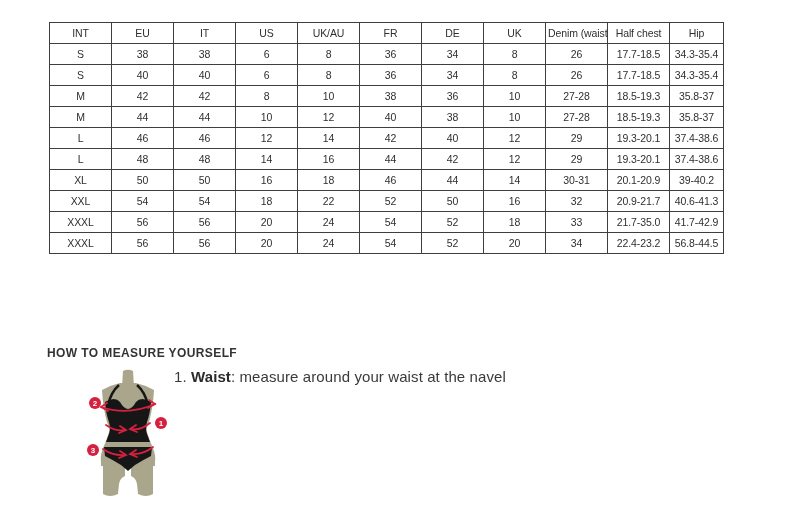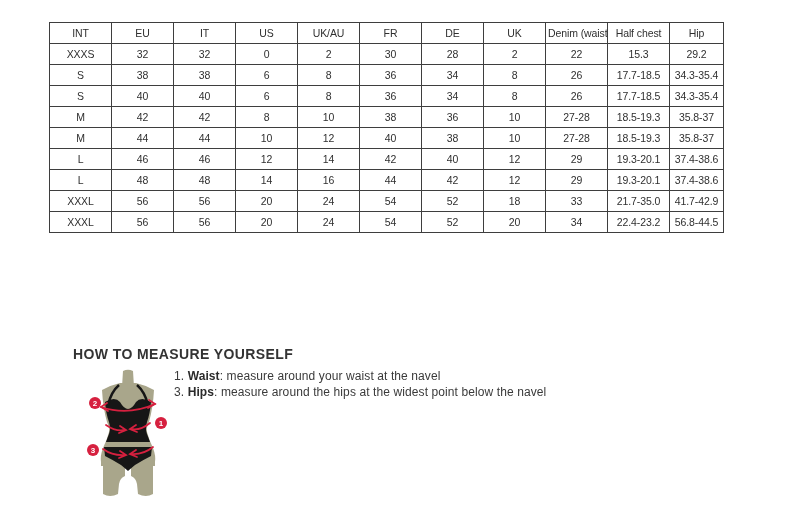--- a/index.html
+++ b/index.html
@@ -18,30 +18,30 @@
     font-weight:normal;
     color:#2f2f2f;
     text-align:center;
     vertical-align:middle;
     padding:0 2px;
     letter-spacing:-0.1px;
     white-space:nowrap;
     overflow:hidden;
   }
   .measure-title{
-    position:absolute;left:73px;top:346px;margin:0;
-    font-size:14px;font-weight:bold;color:#333;letter-spacing:0.4px;
+    position:absolute;left:47px;top:346px;margin:0;
+    font-size:12px;font-weight:bold;color:#333;letter-spacing:0.4px;
   }
   .illustration{
     position:absolute;left:73px;top:366px;
   }
   .measure-steps{
     position:absolute;left:174px;top:369px;margin:0;padding:0;
     list-style:none;
-    font-size:12px;color:#3a3a3a;line-height:15.5px;
+    font-size:15px;color:#3a3a3a;line-height:15.5px;
     letter-spacing:0.1px;
   }
   .measure-steps b{color:#2b2b2b;}
 </style>
 </head>
 <body>
 
 <div class="page">
 
   <table class="size-table">
@@ -68,33 +68,20 @@
           <th>FR</th>
           <th>DE</th>
           <th>UK</th>
           <th>Denim (waist)</th>
           <th>Half chest</th>
           <th>Hip</th>
         </tr>
     </thead>
     <tbody id="size-table-body">
         <tr>
-          <td>XXXS</td>
-          <td>32</td>
-          <td>32</td>
-          <td>0</td>
-          <td>2</td>
-          <td>30</td>
-          <td>28</td>
-          <td>2</td>
-          <td>22</td>
-          <td>15.3</td>
-          <td>29.2</td>
-        </tr>
-        <tr>
           <td>S</td>
           <td>38</td>
           <td>38</td>
           <td>6</td>
           <td>8</td>
           <td>36</td>
           <td>34</td>
           <td>8</td>
           <td>26</td>
           <td>17.7-18.5</td>
@@ -157,20 +144,46 @@
           <td>48</td>
           <td>48</td>
           <td>14</td>
           <td>16</td>
           <td>44</td>
           <td>42</td>
           <td>12</td>
           <td>29</td>
           <td>19.3-20.1</td>
           <td>37.4-38.6</td>
+        </tr>
+        <tr>
+          <td>XL</td>
+          <td>50</td>
+          <td>50</td>
+          <td>16</td>
+          <td>18</td>
+          <td>46</td>
+          <td>44</td>
+          <td>14</td>
+          <td>30-31</td>
+          <td>20.1-20.9</td>
+          <td>39-40.2</td>
+        </tr>
+        <tr>
+          <td>XXL</td>
+          <td>54</td>
+          <td>54</td>
+          <td>18</td>
+          <td>22</td>
+          <td>52</td>
+          <td>50</td>
+          <td>16</td>
+          <td>32</td>
+          <td>20.9-21.7</td>
+          <td>40.6-41.3</td>
         </tr>
         <tr>
           <td>XXXL</td>
           <td>56</td>
           <td>56</td>
           <td>20</td>
           <td>24</td>
           <td>54</td>
           <td>52</td>
           <td>18</td>
@@ -238,19 +251,15 @@
       <text x="88" y="60" text-anchor="middle" font-size="8" font-weight="bold" fill="#ffffff">1</text>
       <text x="20" y="87" text-anchor="middle" font-size="8" font-weight="bold" fill="#ffffff">3</text>
     </g>
   </svg>
 
   <ol class="measure-steps">
     <li>
       <span>1.</span>
       <b>Waist</b><span>: measure around your waist at the navel</span>
     </li>
-    <li>
-      <span>3.</span>
-      <b>Hips</b><span>: measure around the hips at the widest point below the navel</span>
-    </li>
   </ol>
 
 </div>
 
 </body></html>

